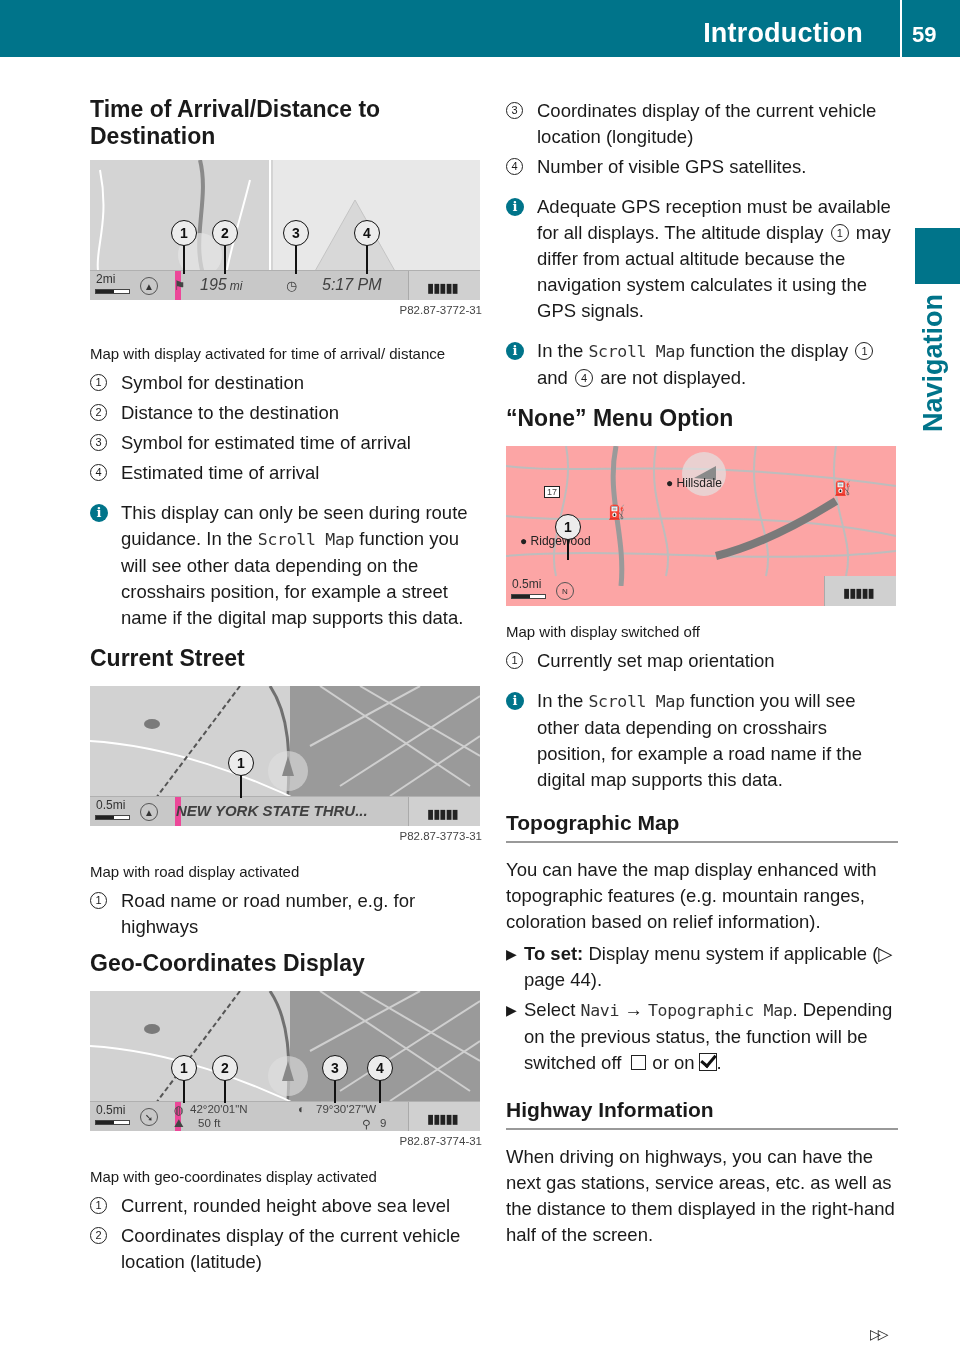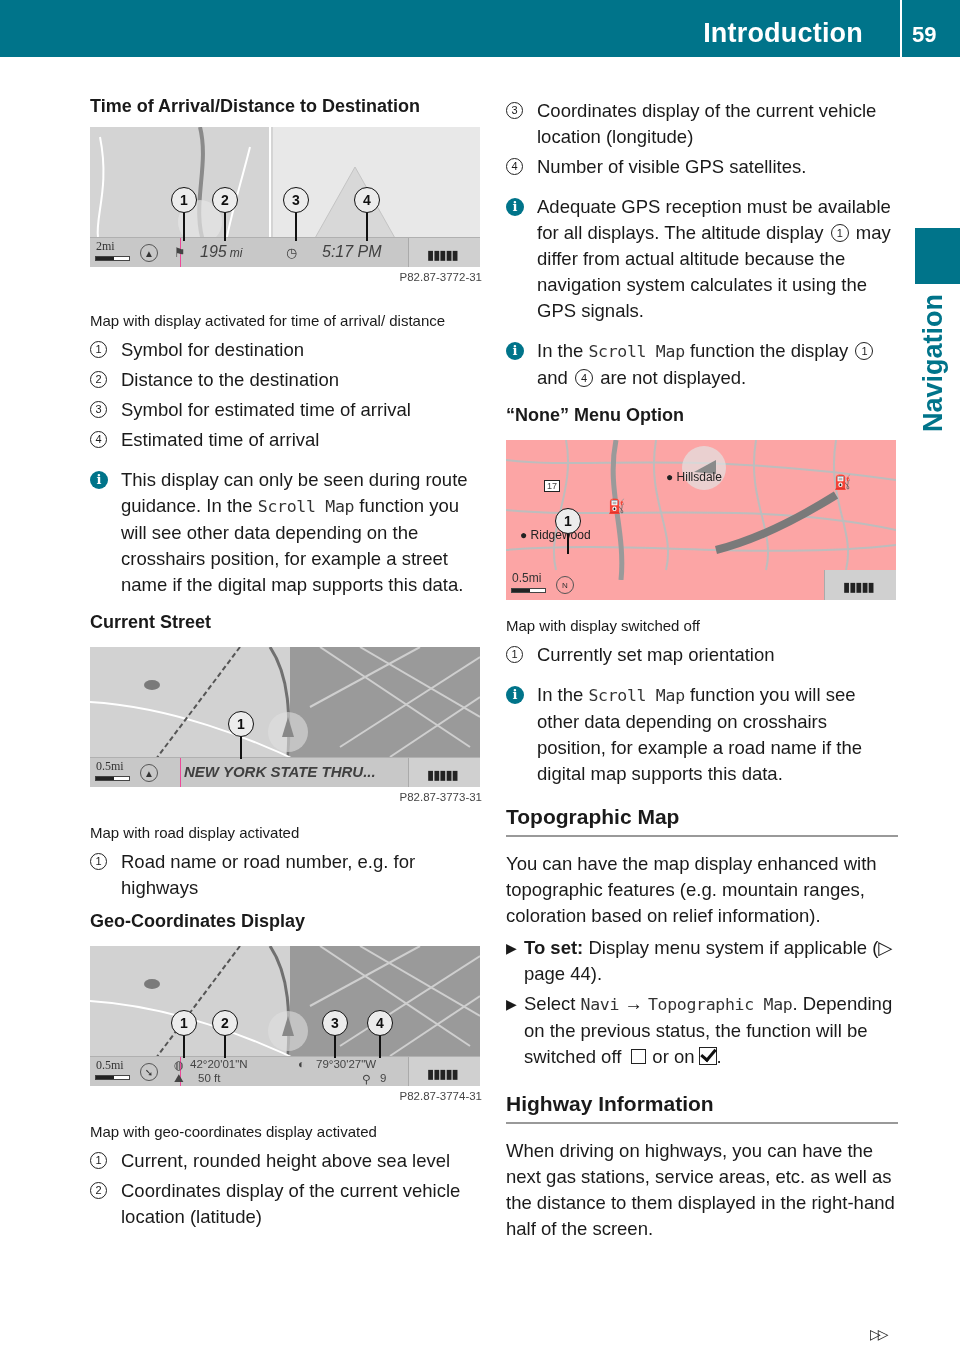--- a/index.html
+++ b/index.html
@@ -11,21 +11,21 @@
   .header-divider { position: absolute; left: 900px; top: 0; width: 2px; height: 60px; background: #fff; }
   .header-page { position: absolute; left: 912px; top: 22px; color: #fff; font-weight: bold; font-size: 22px; }
 
   .side-block { position: absolute; left: 915px; top: 228px; width: 45px; height: 56px; background: #00748a; }
   .side-label { position: absolute; left: 918px; top: 432px; transform-origin: left top; transform: rotate(-90deg); color: #00748a; font-weight: bold; font-size: 27px; white-space: nowrap; }
 
   .col { position: absolute; width: 392px; }
   .col-left { left: 90px; top: 96px; }
   .col-right { left: 506px; top: 98px; }
 
-  .h3 { font-weight: bold; font-size: 18px; margin: 0 0 10px 0; }
+  .h3 { font-weight: bold; font-size: 23px; margin: 0 0 10px 0; }
   .h2 { font-weight: bold; font-size: 21px; padding-bottom: 6px; border-bottom: 2px solid #999; margin-bottom: 14px; }
 
   .fig { position: relative; width: 390px; background: #d6d6d6; overflow: hidden; }
   .fig-code { text-align: right; font-size: 11.5px; color: #444; margin-top: 4px; height: 16px; }
   .caption { font-size: 15px; line-height: 20px; margin-top: 16px; margin-bottom: 6px; }
 
   .legend-item { display: flex; font-size: 18.5px; line-height: 26px; margin-bottom: 4px; }
   .legend-num { flex: 0 0 31px; display: flex; padding-top: 4px; }
   .circ { display: inline-flex; align-items: center; justify-content: center; width: 17px; height: 17px; border: 1.3px solid #222; border-radius: 50%; font-size: 11px; line-height: 1; }
   .circ-inline { display: inline-flex; align-items: center; justify-content: center; width: 18px; height: 18px; border: 1.3px solid #222; border-radius: 50%; font-size: 11px; vertical-align: 2px; margin: 0 2px; }
@@ -36,21 +36,21 @@
   .mono { font-family: "DejaVu Sans Mono", "Liberation Mono", monospace; font-size: 16.5px; color: #333; letter-spacing: -0.3px; }
 
   .step { position: relative; padding-left: 18px; font-size: 18.5px; line-height: 26px; margin-bottom: 4px; }
   .step-arrow { position: absolute; left: 0; top: 0; font-size: 14px; }
   .checkbox { display: inline-block; width: 15px; height: 15px; border: 1.3px solid #222; vertical-align: -1px; margin: 0 6px 0 10px; }
   .checkbox-checked { display: inline-block; width: 18px; height: 18px; border: 1.3px solid #222; vertical-align: -2px; position: relative; margin-left: 4px; }
   .checkbox-checked::after { content: ""; position: absolute; left: 4px; top: -2px; width: 6px; height: 12px; border-right: 3px solid #111; border-bottom: 3px solid #111; transform: rotate(40deg); }
 
   
   .map-bottom { position: absolute; left: 0; bottom: 0; width: 390px; height: 30px; background: #c8c8c8; border-top: 1px solid #b0b0b0; }
-  .scale-box { position: absolute; left: 0; top: 0; width: 91px; height: 30px; border-right: 1px solid #ec4899; font-family: Liberation Serif, serif; }
+  .scale-box { position: absolute; left: 0; top: 0; width: 91px; height: 30px; border-right: 6px solid #ec4899; }
   .scale-text { position: absolute; left: 6px; top: 1px; font-size: 12px; color: #333; }
   .scale-bar { position: absolute; left: 5px; top: 18px; width: 35px; height: 5px; border: 1px solid #444; background: linear-gradient(90deg, #222 55%, #fff 55%); }
   .compass { position: absolute; left: 50px; top: 6px; width: 18px; height: 18px; border: 1.3px solid #555; border-radius: 50%; font-size: 10px; color: #333; display: flex; align-items: center; justify-content: center; }
   .signal-box { position: absolute; right: 0; top: 0; width: 72px; height: 30px; border-left: 1px solid #aaa; background: #d0d0d0; }
   .signal-bars { position: absolute; left: 18px; top: 9px; font-size: 13px; letter-spacing: -1px; color: #222; font-weight: bold; }
   .map-field { position: absolute; font-style: italic; color: #404040; font-size: 16px; top: 5px; }
   .map-small { position: absolute; color: #444; font-size: 11.5px; }
   .callout { position: absolute; width: 26px; height: 26px; border: 1.6px solid #111; border-radius: 50%; background: #ececec; font-size: 14px; font-weight: bold; display: flex; align-items: center; justify-content: center; color: #111; }
   .callout-line { position: absolute; width: 1.5px; background: #111; }
 </style>
@@ -152,21 +152,21 @@
       <ellipse cx="62" cy="38" rx="8" ry="5" fill="#7a7a7a"></ellipse>
       <circle cx="198" cy="85" r="20" fill="#e0e0e0" opacity="0.6"></circle>
       <polygon points="198,70 192,90 204,90" fill="#888"></polygon>
     </svg>
     <div class="map-bottom">
       <div class="scale-box">
         <span class="scale-text">0.5mi</span>
         <span class="scale-bar"></span>
         <span class="compass">▲</span>
       </div>
-      <span class="map-field" style="left:94px;font-weight:bold;font-size:15px;">NEW YORK STATE THRU...</span>
+      <span class="map-field" style="left:86px;font-weight:bold;font-size:15px;">NEW YORK STATE THRU...</span>
       <div class="signal-box">
           <span class="signal-bars">▮▮▮▮▮</span>
         </div>
     </div>
     <div class="callout-line" style="left:150px;top:84px;height:28px;"></div>
     <div class="callout" style="left:138px;top:64px;">1</div>
   </div>
   <div class="fig-code">P82.87-3773-31</div>
 
   <div class="caption" style="margin-top:16px;">Map with road display activated</div>

